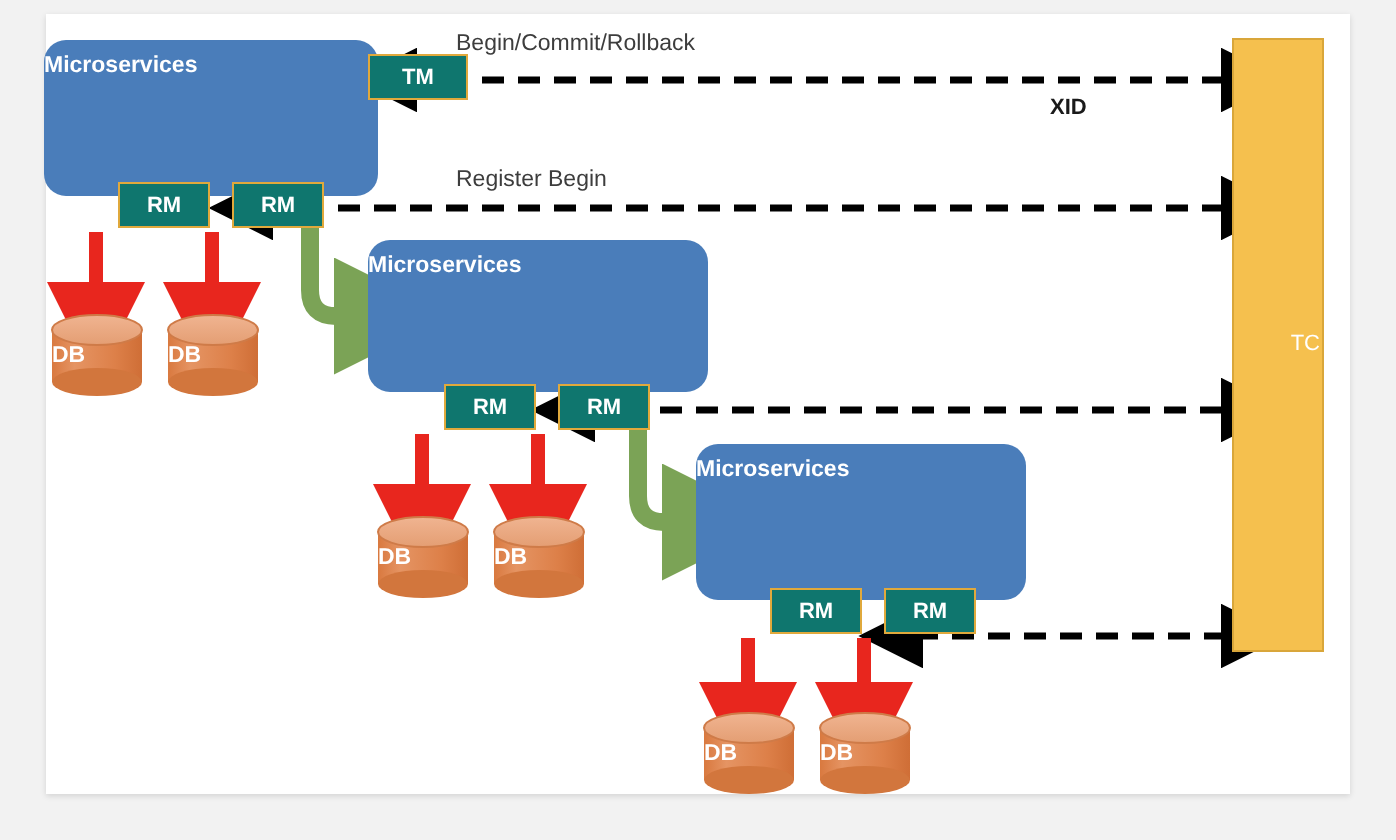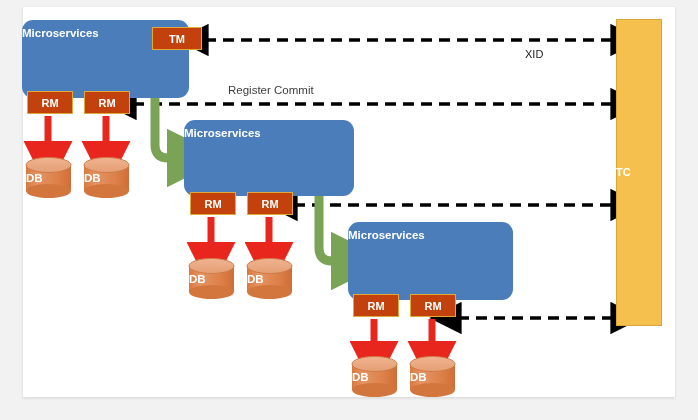--- a/index.html
+++ b/index.html
@@ -3,30 +3,30 @@
 <meta charset="utf-8">
 <style>
   html,body{margin:0;padding:0;background:#f2f2f2;}
   body{font-family:"Liberation Sans","DejaVu Sans",sans-serif;}
   #stage{position:relative;width:698px;height:420px;background:#f2f2f2;overflow:hidden;}
   #card{position:absolute;left:23px;top:7px;width:652px;height:390px;background:#ffffff;
         box-shadow:0 1px 3px rgba(0,0,0,.13);}
   #svgroot{position:absolute;left:0;top:0;width:698px;height:420px;}
   .lbl{position:absolute;white-space:nowrap;}
   .edge-label{font-size:11.5px;color:#3d3d3d;font-weight:400;}
-  .edge-label.bold{font-weight:normal;color:#1a1a1a;font-size:11px;text-align:center;}
+  .edge-label.bold{font-weight:bold;color:#1a1a1a;font-size:11px;text-align:center;}
   .ms-box{position:absolute;background:#4a7dba;border-radius:11px;}
   .ms-title{position:absolute;top:7px;left:0;width:100%;
             color:#ffffff;font-weight:bold;font-size:11.5px;}
-  .chip{position:absolute;background:#c2410c;border:1.2px solid #e0a93c;
+  .chip{position:absolute;background:#0f766e;border:1.2px solid #e0a93c;
         color:#ffffff;font-weight:bold;font-size:11px;
-        display:flex;align-items:center;justify-content:center;}
+        display:flex;align-items:center;justify-content:center;margin-left:32px;}
   .tc-box{position:absolute;background:#f5c04e;border:1.2px solid #d9a63a;}
-  .tc-label{position:absolute;left:0;width:100%;text-align:left;color:#ffffff;
-            font-weight:bold;font-size:11px;}
+  .tc-label{position:absolute;left:0;width:100%;text-align:right;color:#ffffff;
+            font-weight:normal;font-size:11px;}
   .db-text{position:absolute;left:0;width:100%;text-align:left;color:#ffffff;
            font-weight:bold;font-size:11.5px;}
 </style>
 </head>
 <body>
 
 <div id="stage">
   <div id="card"></div>
 
   <svg id="svgroot" viewBox="0 0 698 420" xmlns="http://www.w3.org/2000/svg">
@@ -132,15 +132,16 @@
   <div class="db-text" style="left:26px;top:172px;width:45px;">DB</div>
   <div class="db-text" style="left:84px;top:172px;width:45px;">DB</div>
   <div class="db-text" style="left:189px;top:273px;width:45px;">DB</div>
   <div class="db-text" style="left:247px;top:273px;width:45px;">DB</div>
   <div class="db-text" style="left:352px;top:371px;width:45px;">DB</div>
   <div class="db-text" style="left:410px;top:371px;width:45px;">DB</div>
 
   <div class="tc-box" style="left:616px;top:19px;width:44px;height:305px;"></div>
   <div class="tc-label" style="left:616px;top:166px;width:44px;">TC</div>
 
+  <div class="lbl edge-label" style="left:228px;top:16px;">Begin/Commit/Rollback</div>
   <div class="lbl edge-label bold" style="left:525px;top:48px;">XID</div>
-  <div class="lbl edge-label" style="left:228px;top:84px;">Register Commit</div>
+  <div class="lbl edge-label" style="left:228px;top:84px;">Register Begin</div>
 </div>
 
 </body></html>

